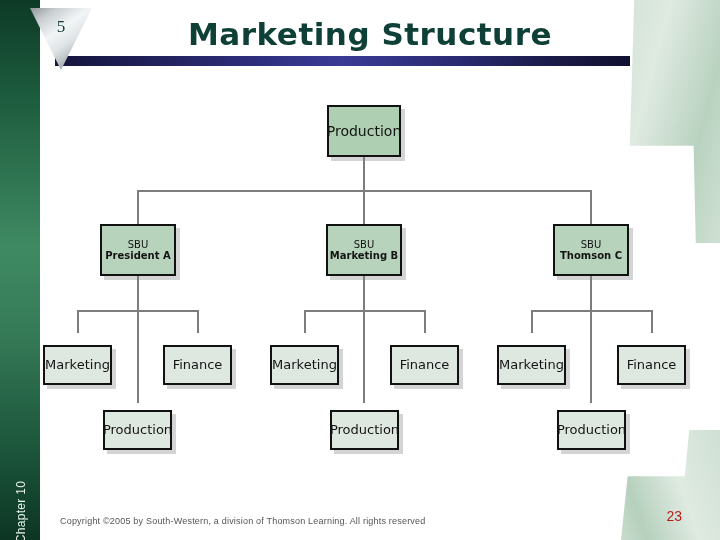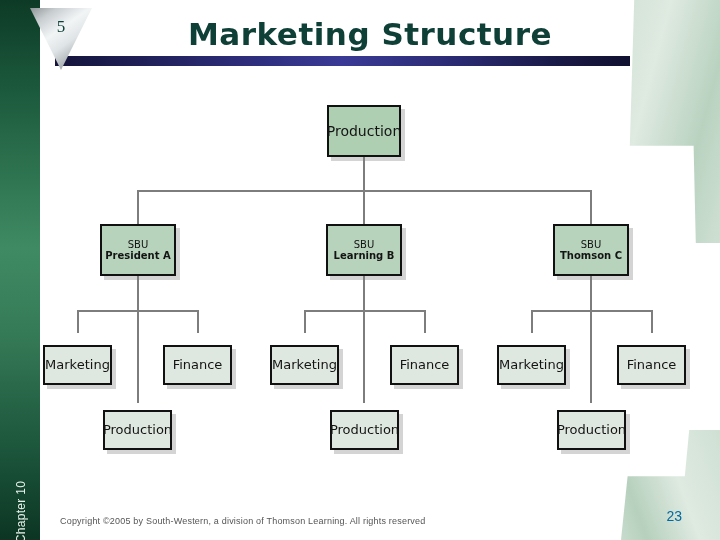--- a/index.html
+++ b/index.html
@@ -163,21 +163,21 @@
     color: #555555;
     letter-spacing: 0.2px;
     z-index: 4;
     white-space: nowrap;
   }
   #pagenum {
     position: absolute;
     right: 38px;
     top: 508px;
     font-size: 14px;
-    color: #0369a1;
+    color: #b91c1c;
     z-index: 4;
   }
 </style>
 </head>
 <body>
 
 <div id="slide">
 
   <div class="deco" id="deco-top"></div>
   <div class="deco" id="deco-bottom"></div>
@@ -207,21 +207,21 @@
     <div class="line v" style="left:363px; top:190px; height:34px;"></div>
     <div class="line v" style="left:590px; top:190px; height:34px;"></div>
 
     <div class="node level2" style="left:100px; top:224px; width:76px; height:52px;">
       <span class="l1">SBU</span>
       <span class="l2">President A</span>
     </div>
 
     <div class="node level2" style="left:326px; top:224px; width:76px; height:52px;">
       <span class="l1">SBU</span>
-      <span class="l2">Learning B</span>
+      <span class="l2">Marketing B</span>
     </div>
 
     <div class="node level2" style="left:553px; top:224px; width:76px; height:52px;">
       <span class="l1">SBU</span>
       <span class="l2">Thomson C</span>
     </div>
 
     <div class="line v" style="left:137px; top:276px; height:127px;"></div>
     <div class="line h" style="left:77px; top:310px; width:121px;"></div>
     <div class="line v" style="left:77px; top:310px; height:23px;"></div>

